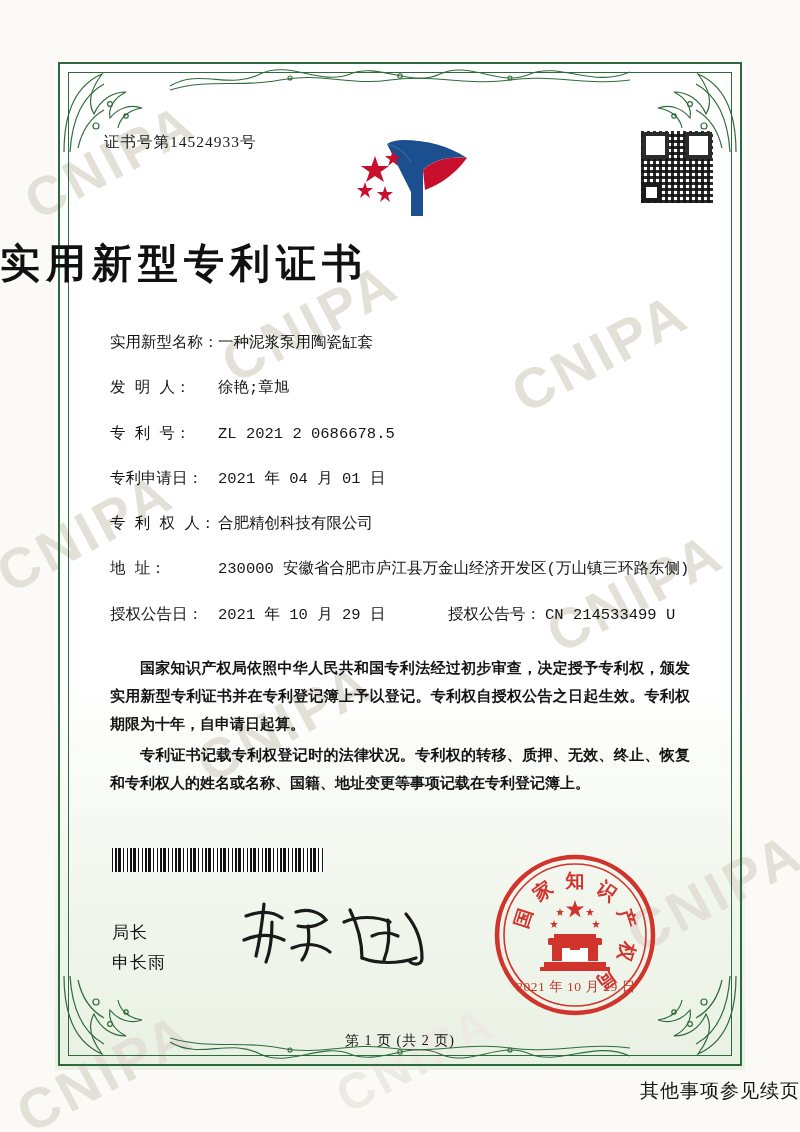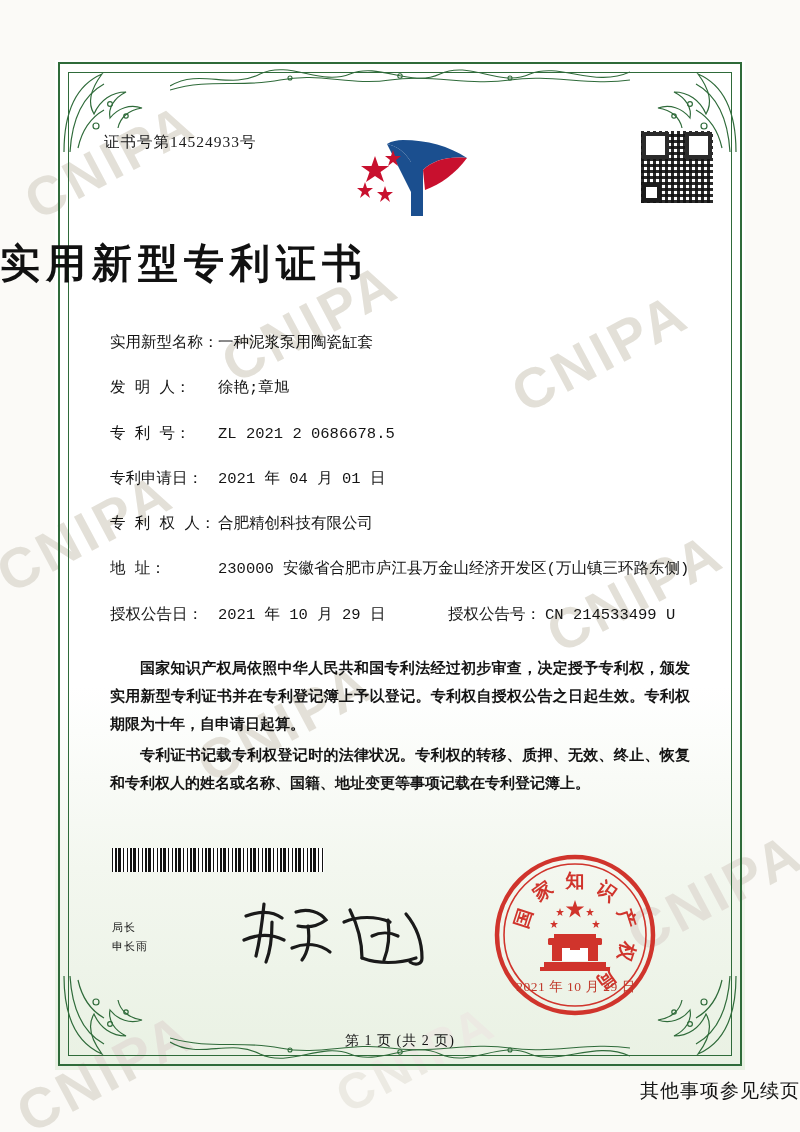--- a/index.html
+++ b/index.html
@@ -194,21 +194,21 @@
     width: 212px; height: 24px;
     background-image: repeating-linear-gradient(90deg,
       #111 0 1px, #fff 1px 3px, #111 3px 5px, #fff 5px 6px,
       #111 6px 9px, #fff 9px 11px, #111 11px 12px, #fff 12px 15px);
   }
 
   
   .sig-label {
     position: absolute;
     left: 112px; top: 918px;
-    font-size: 11px;
+    font-size: 17px;
     line-height: 1.75;
     color: #141414;
     letter-spacing: 1px;
   }
   .sig-hand {
     position: absolute;
     left: 238px; top: 896px;
     width: 200px; height: 72px;
     color: #1a1a1a;
   }

